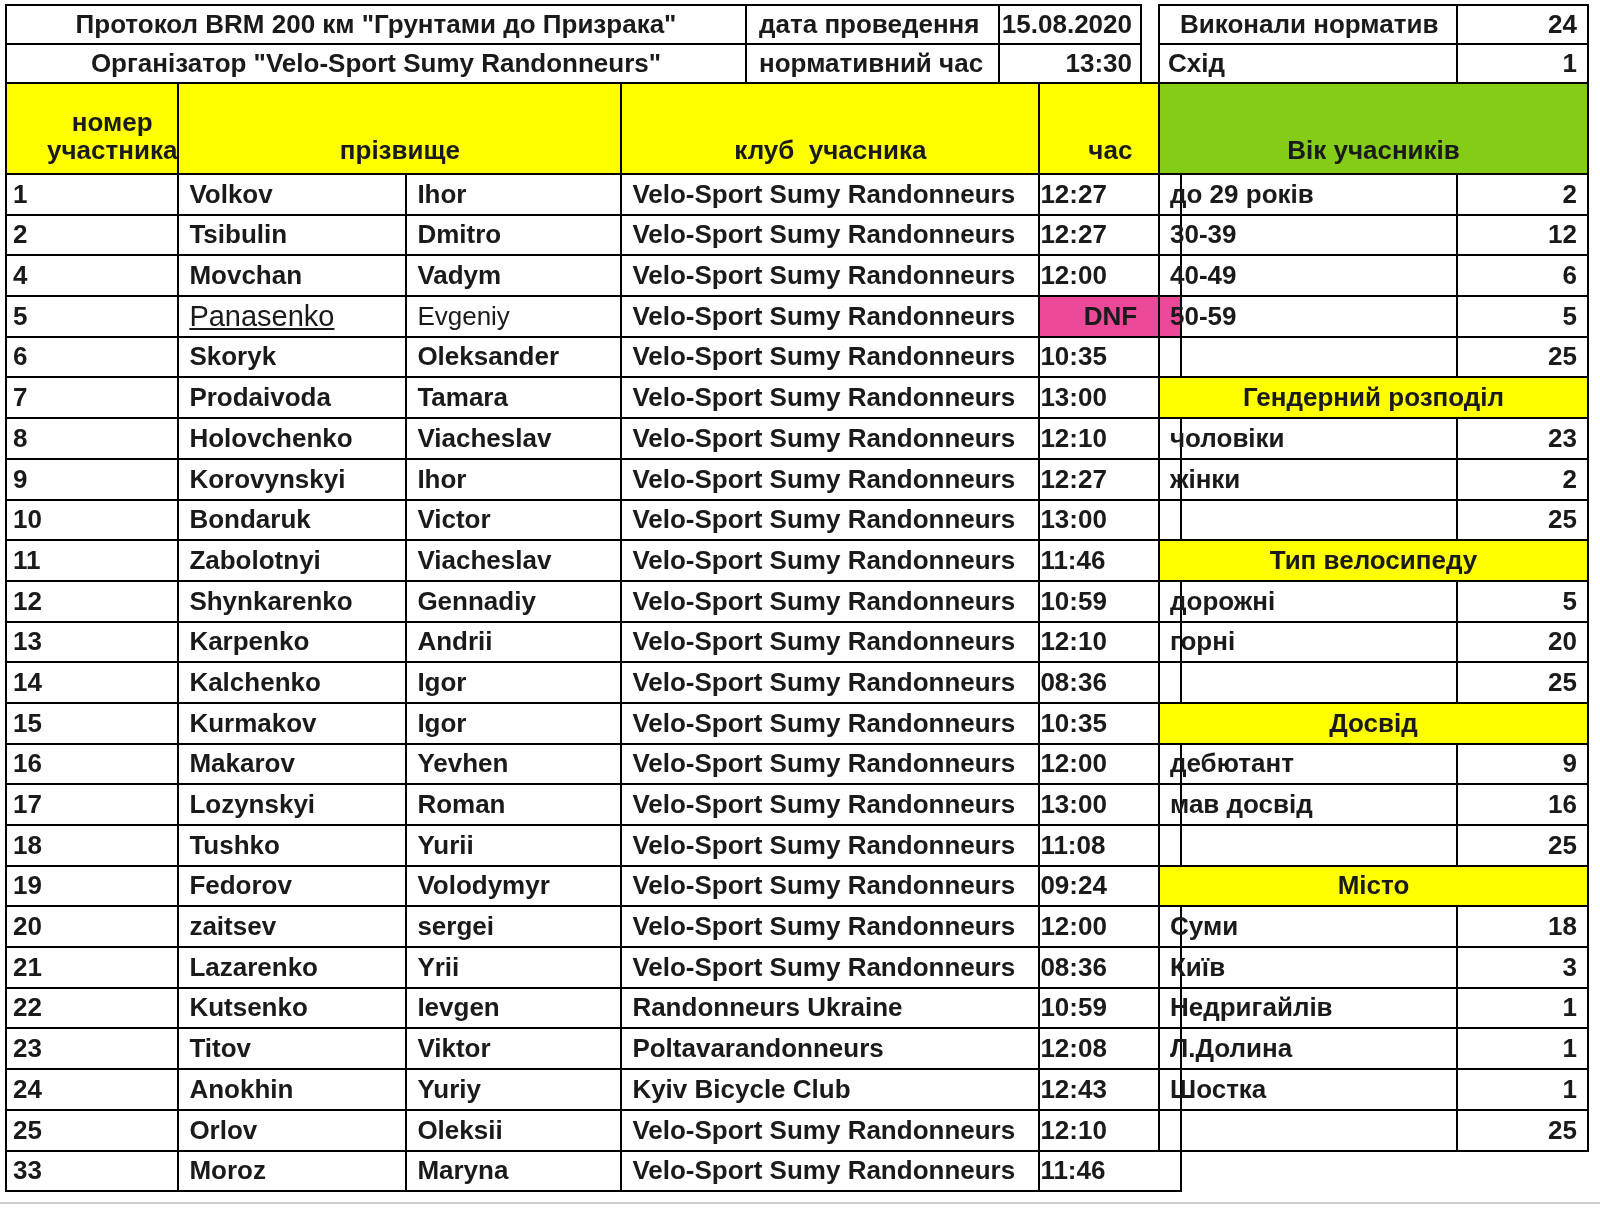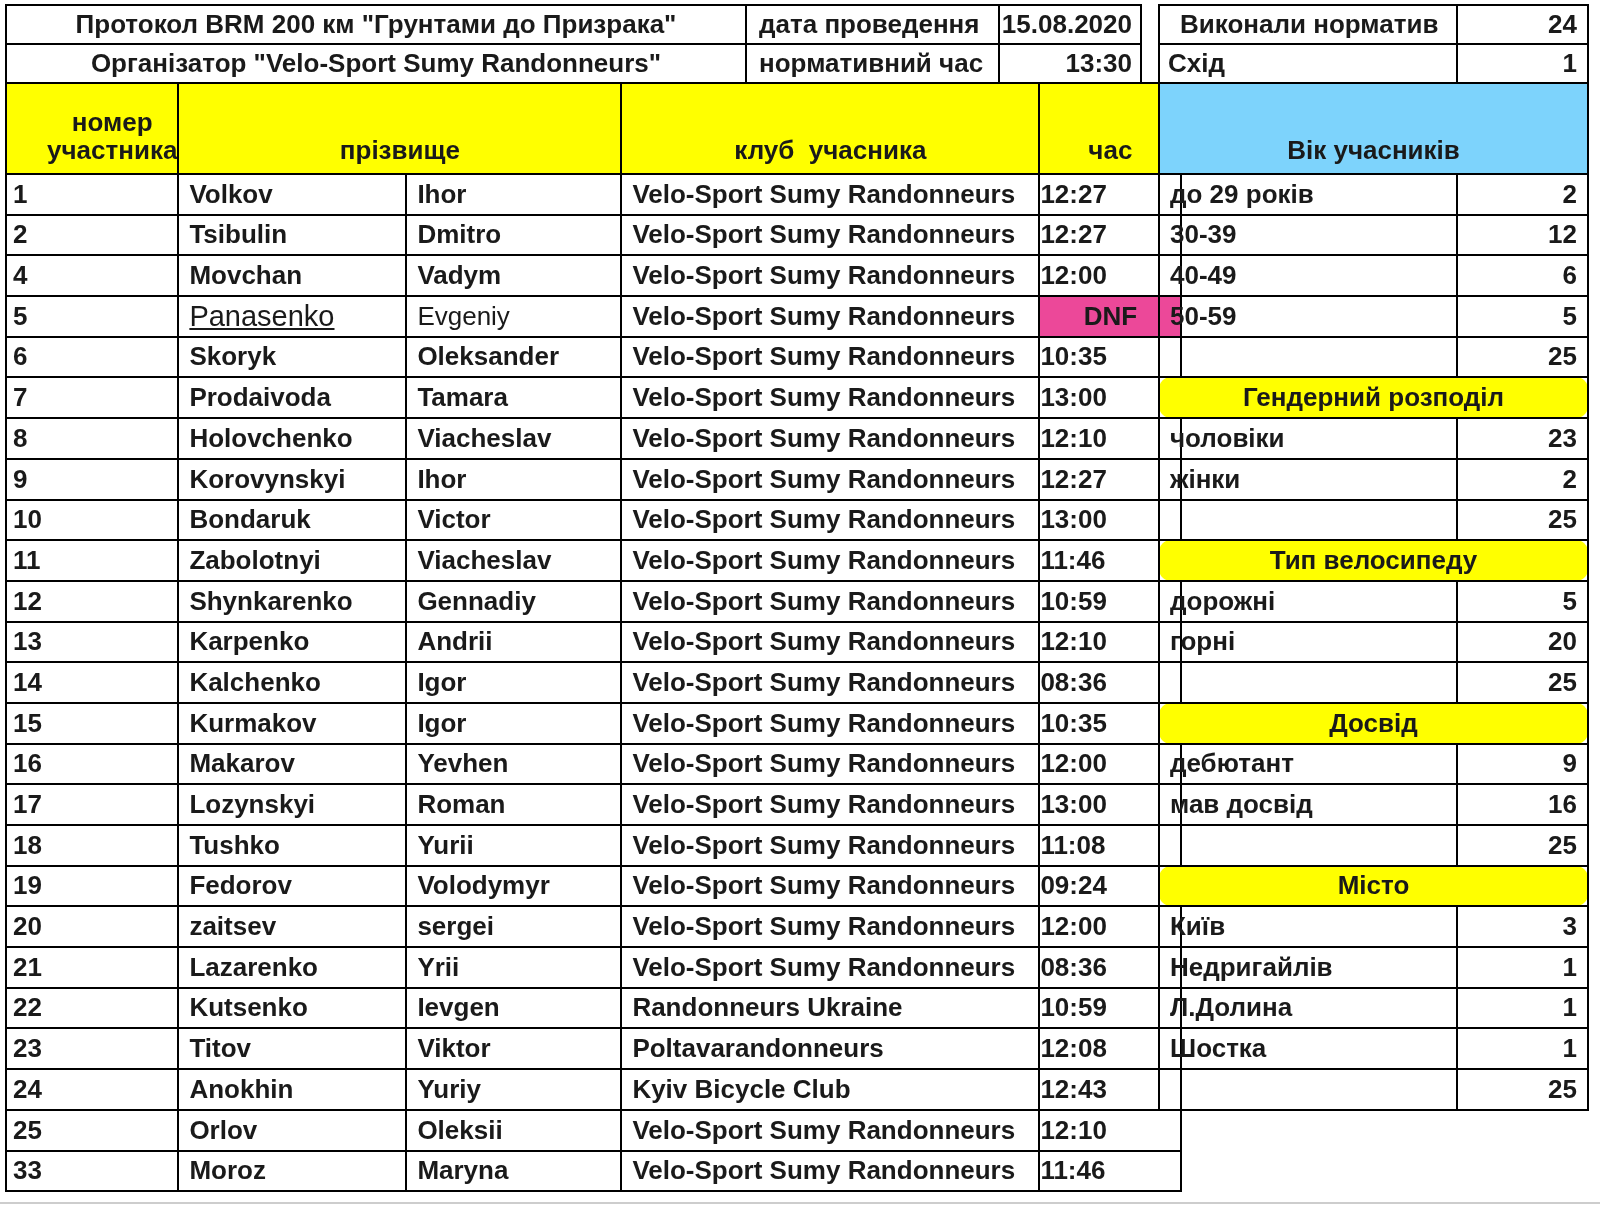--- a/index.html
+++ b/index.html
@@ -31,26 +31,26 @@
   .sur   { padding-left:10px; }
   .first { padding-left:10px; }
   .club  { padding-left:10px; }
   .time  { }
   .dnf   { background:#ec4899; text-align:center; padding-left:0; }
   .reg   { font-weight:400; }
   td.sur.reg { font-size:29px;text-decoration:underline; }
 
   
   .stats { margin-top:-2px; }
-  .stats thead th { background:#7dd3fc; vertical-align:bottom; padding-bottom:9px;
+  .stats thead th { background:#84cc16; vertical-align:bottom; padding-bottom:9px;
                     text-align:center; height:80px; }
   .stats tbody td { height:38.7px; }
   .lbl { text-align:left; padding-left:10px; }
   .val { text-align:right; padding-right:10px; }
-  .sec td { background:#FFFF00; text-align:center;border-radius:12px; }
+  .sec td { background:#FFFF00; text-align:center; }
 
   .ghost-line { position:absolute; left:0; top:1202px; width:1600px; height:2px;
                 background:#cdcdcd; }
 </style>
 </head>
 <body>
 
 <div class="sheet">
 
   <div class="col-left">
@@ -364,20 +364,24 @@
             <td class="val">16</td>
           </tr>
         <tr>
             <td class="lbl"></td>
             <td class="val">25</td>
           </tr>
         <tr class="sec">
             <td colspan="2">Місто</td>
           </tr>
         <tr>
+            <td class="lbl">Суми</td>
+            <td class="val">18</td>
+          </tr>
+        <tr>
             <td class="lbl">Київ</td>
             <td class="val">3</td>
           </tr>
         <tr>
             <td class="lbl">Недригайлів</td>
             <td class="val">1</td>
           </tr>
         <tr>
             <td class="lbl">Л.Долина</td>
             <td class="val">1</td>

